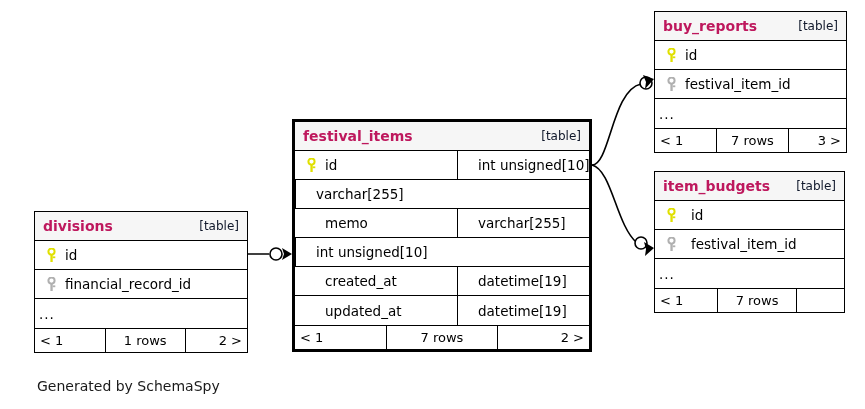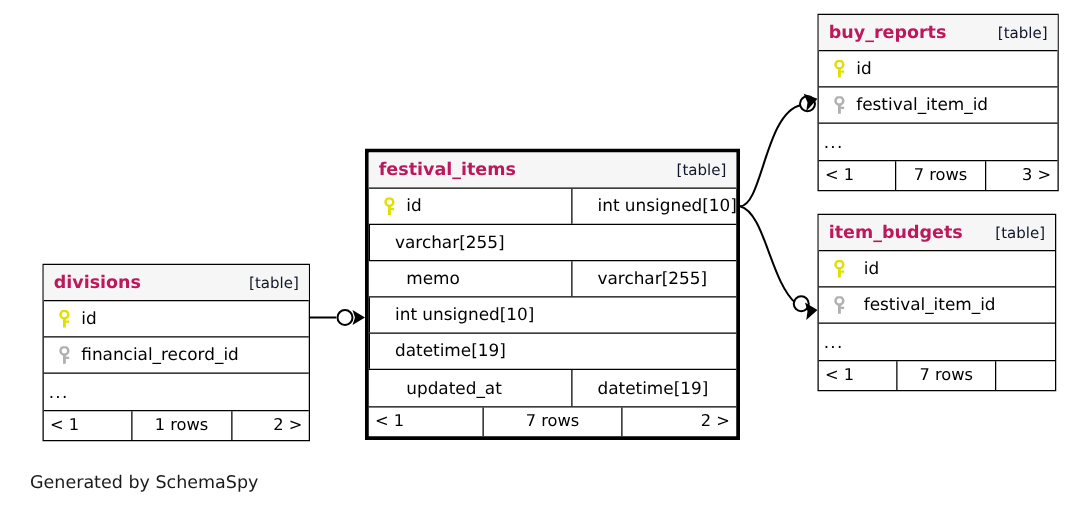--- a/index.html
+++ b/index.html
@@ -101,21 +101,21 @@
     height:100%;
     white-space:nowrap;
   }
   .foot-prev{justify-content:flex-start;padding-left:5px;}
   .foot-mid{justify-content:center;border-left:1px solid #000;border-right:1px solid #000;}
   .foot-next{justify-content:flex-end;padding-right:5px;}
 
   
   .caption{
     position:absolute;
-    left:24px;top:378px;
+    left:37px;top:378px;
     font-size:14px;
     color:#1a1a1a;
     white-space:nowrap;
     font-family:"DejaVu Sans", sans-serif;
   }
 
   
   .connectors{
     position:absolute;left:0;top:0;
     width:865px;height:409px;
@@ -233,20 +233,25 @@
           <span class="cell-text">memo</span>
         </div>
         <div class="col-type" style="flex:1 1 auto;">varchar[255]</div>
       </div>
 
       <div class="row">
         <div class="col-type" style="flex:1 1 auto;">int unsigned[10]</div>
       </div>
 
       <div class="row">
+        <div class="col-name" style="width:162px;flex:0 0 162px;">
+          <span class="keyslot"></span>
+          <span class="name-gap"></span>
+          <span class="cell-text">created_at</span>
+        </div>
         <div class="col-type" style="flex:1 1 auto;">datetime[19]</div>
       </div>
 
       <div class="row">
         <div class="col-name" style="width:162px;flex:0 0 162px;">
           <span class="keyslot"></span>
           <span class="name-gap"></span>
           <span class="cell-text">updated_at</span>
         </div>
         <div class="col-type" style="flex:1 1 auto;">datetime[19]</div>

